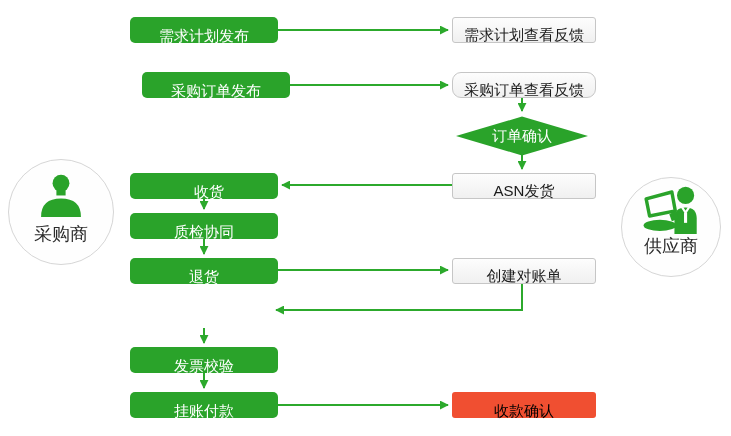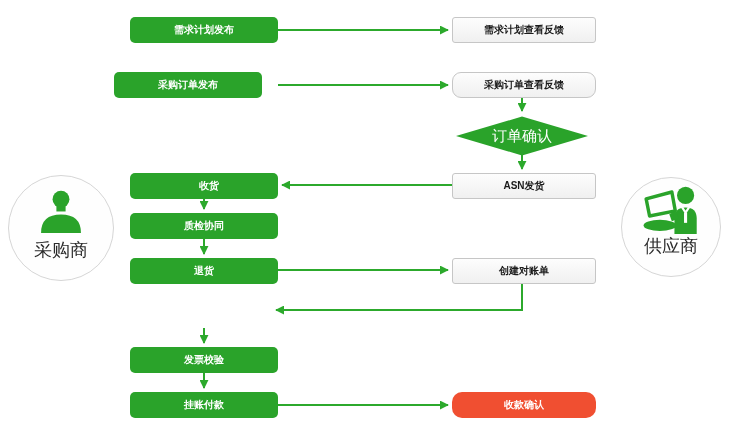--- a/index.html
+++ b/index.html
@@ -1,24 +1,24 @@
 <!DOCTYPE html>
 <html><head>
 <meta charset="utf-8">
 <style>
   html,body{margin:0;padding:0;background:#ffffff;}
   body{font-family:"Liberation Sans","DejaVu Sans",sans-serif;}
   .canvas{position:relative;width:731px;height:436px;background:#ffffff;overflow:hidden;}
 
-  .node{position:absolute;display:flex;align-items:center;justify-content:center;
-        font-size:10px;line-height:1;box-sizing:border-box;white-space:nowrap;font-weight:bold;}
+  .node{position:absolute;display:flex;align-items:flex-end;justify-content:center;
+        font-size:15px;line-height:1;box-sizing:border-box;white-space:nowrap;}
   .green-box{width:148px;height:26px;background:#2aa32a;color:#ffffff;border-radius:5px;}
   .white-box{width:144px;height:26px;background:linear-gradient(#fdfdfd,#f0f0f0);
              border:1px solid #c6c6c6;color:#1a1a1a;border-radius:3px;}
-  .red-box{width:144px;height:26px;background:#f04f31;color:#ffffff;border-radius:10px;}
+  .red-box{width:144px;height:26px;background:#f04f31;color:#000000;border-radius:3px;}
 
   .diamond{position:absolute;}
   .diamond .dlabel{position:absolute;left:0;top:0;width:100%;height:100%;
         display:flex;align-items:center;justify-content:center;font-size:15px;}
   .diamond.green .dlabel{color:#ffffff;}
   .diamond.gray .dlabel{color:#222222;}
 
   .actor{position:absolute;border-radius:50%;background:#fefefe;border:1px solid #d6d6d6;
          box-sizing:border-box;display:flex;flex-direction:column;align-items:center;}
   .actor .alabel{font-size:18px;color:#2b2b2b;}
@@ -48,21 +48,21 @@
       <path d="M522,284 L522,310 L276,310" marker-end="url(#ah)"></path>
       <path d="M204,328 L204,343" marker-end="url(#ah)"></path>
       <path d="M204,373 L204,388" marker-end="url(#ah)"></path>
       <path d="M278,405 L448,405" marker-end="url(#ah)"></path>
     </g>
   </svg>
 
   <div class="node green-box" style="left:130px;top:17px;">
       <span>需求计划发布</span>
     </div>
-  <div class="node green-box" style="left:114px;top:72px;">
+  <div class="node green-box" style="left:142px;top:72px;">
       <span>采购订单发布</span>
     </div>
   <div class="node green-box" style="left:130px;top:173px;padding-left:10px;">
       <span>收货</span>
     </div>
   <div class="node green-box" style="left:130px;top:258px;">
       <span>退货</span>
     </div>
   <div class="node green-box" style="left:130px;top:213px;">
       <span>质检协同</span>
@@ -93,21 +93,21 @@
   <div class="node white-box" style="left:452px;top:173px;">
       <span>ASN发货</span>
     </div>
   <div class="node white-box" style="left:452px;top:258px;">
       <span>创建对账单</span>
     </div>
   <div class="node red-box" style="left:452px;top:392px;">
       <span>收款确认</span>
     </div>
 
-  <div class="actor" style="left:8px;top:175px;width:106px;height:106px;">
+  <div class="actor" style="left:8px;top:159px;width:106px;height:106px;">
     <svg width="46" height="50" style="margin-top:12px;" viewBox="0 0 60 60">
       <circle cx="30" cy="12" r="11" fill="#2aa32a"></circle>
       <rect x="24" y="18" width="12" height="10" fill="#2aa32a"></rect>
       <path d="M4,56 Q4,32 30,32 Q56,32 56,56 Z" fill="#2aa32a"></path>
     </svg>
     <span class="alabel">采购商</span>
   </div>
 
   <div class="actor" style="left:621px;top:177px;width:100px;height:100px;">
     <svg width="64" height="48" style="margin-top:8px;" viewBox="0 0 72 56">

